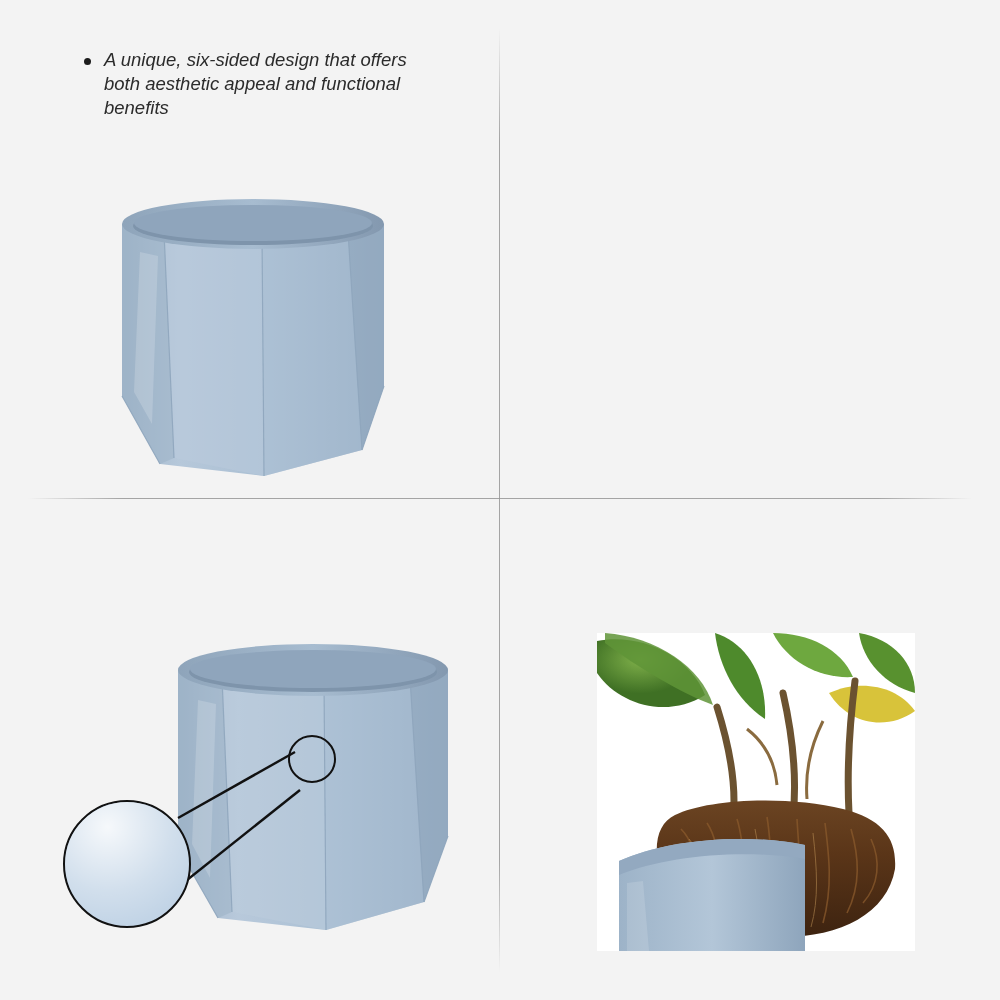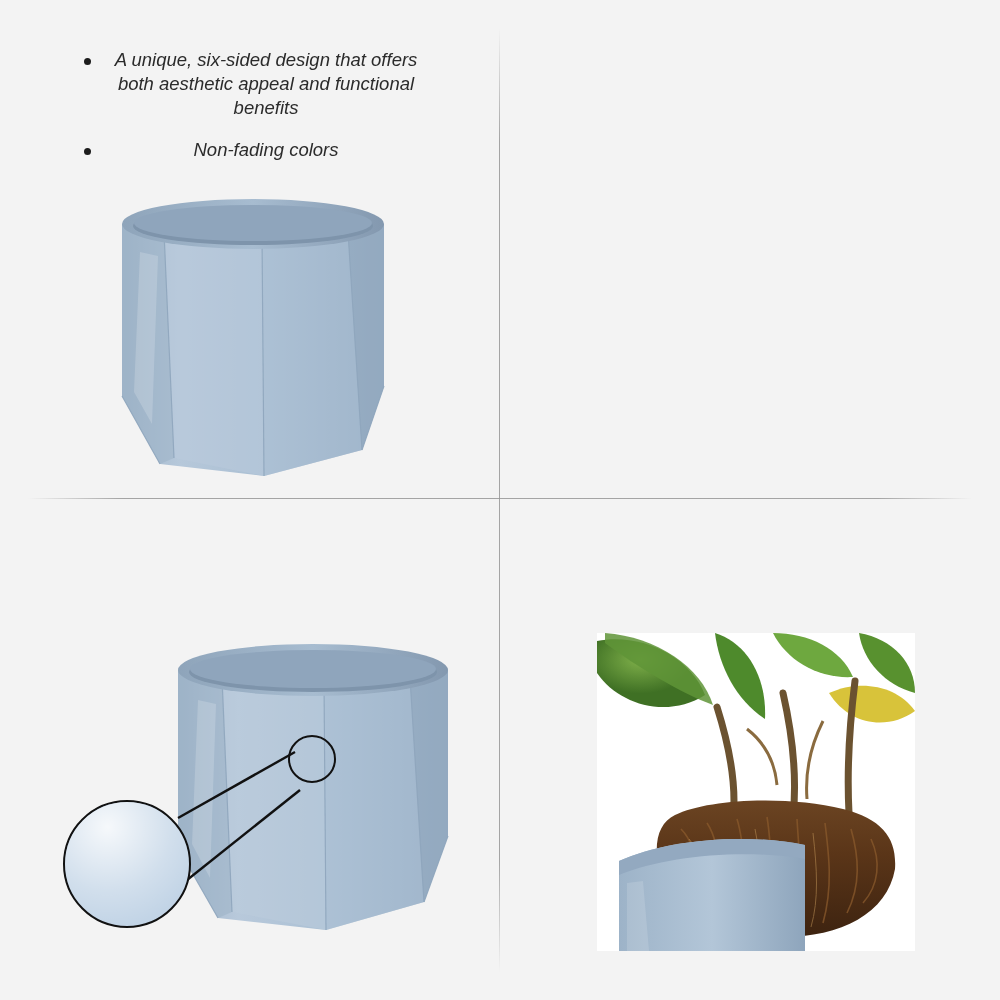--- a/index.html
+++ b/index.html
@@ -45,21 +45,20 @@
   }
   .q1 { left: 0; top: 0; }
   .q2 { left: 500px; top: 0; }
   .q3 { left: 0; top: 500px; }
   .q4 { left: 500px; top: 500px; }
 
   
   .bullets {
     position: absolute;
     box-sizing: border-box;
-    text-align: center;
   }
   .bullet {
     position: relative;
     display: block;
     padding-left: 26px;
     font-style: italic;
     color: #2b2b2b;
     line-height: 1.30;
     margin-bottom: 18px;
   }
@@ -132,21 +131,20 @@
 <body>
 
 <div class="infographic">
 
   <div class="divider-v"></div>
   <div class="divider-h"></div>
 
   <div class="quad q1">
     <div class="bullets q1-bullets">
       <span class="bullet">A unique, six-sided design that offers both aesthetic appeal and functional benefits</span>
-      <span class="bullet">Non-fading colors</span>
     </div>
 
     <div class="pot-wrap pot-front">
       <svg width="290" height="290" viewBox="0 0 290 290" xmlns="http://www.w3.org/2000/svg">
         <defs>
           <linearGradient id="potBodyA" x1="0" y1="0" x2="1" y2="0">
             <stop offset="0%" stop-color="#9fb4c9"></stop>
             <stop offset="22%" stop-color="#b6c8da"></stop>
             <stop offset="55%" stop-color="#aabfd3"></stop>
             <stop offset="100%" stop-color="#92a9c0"></stop>

